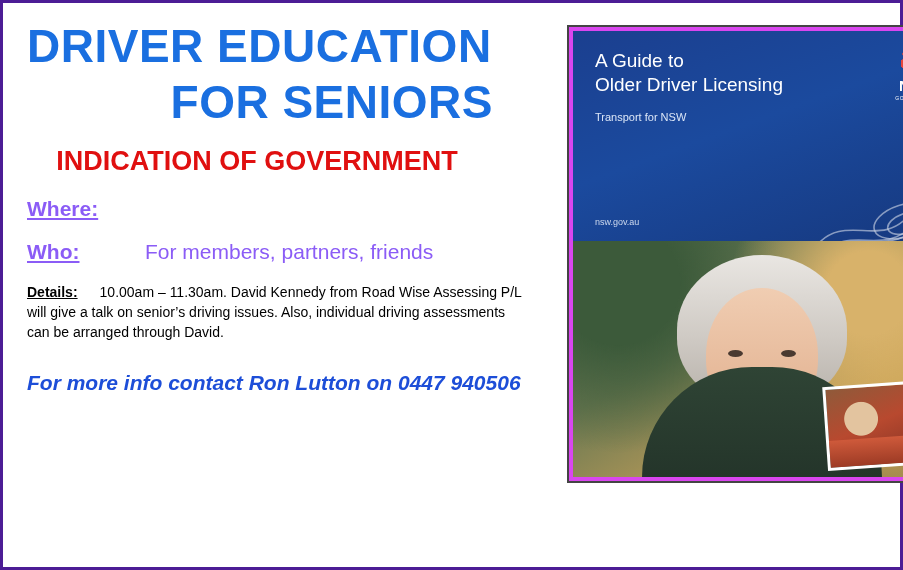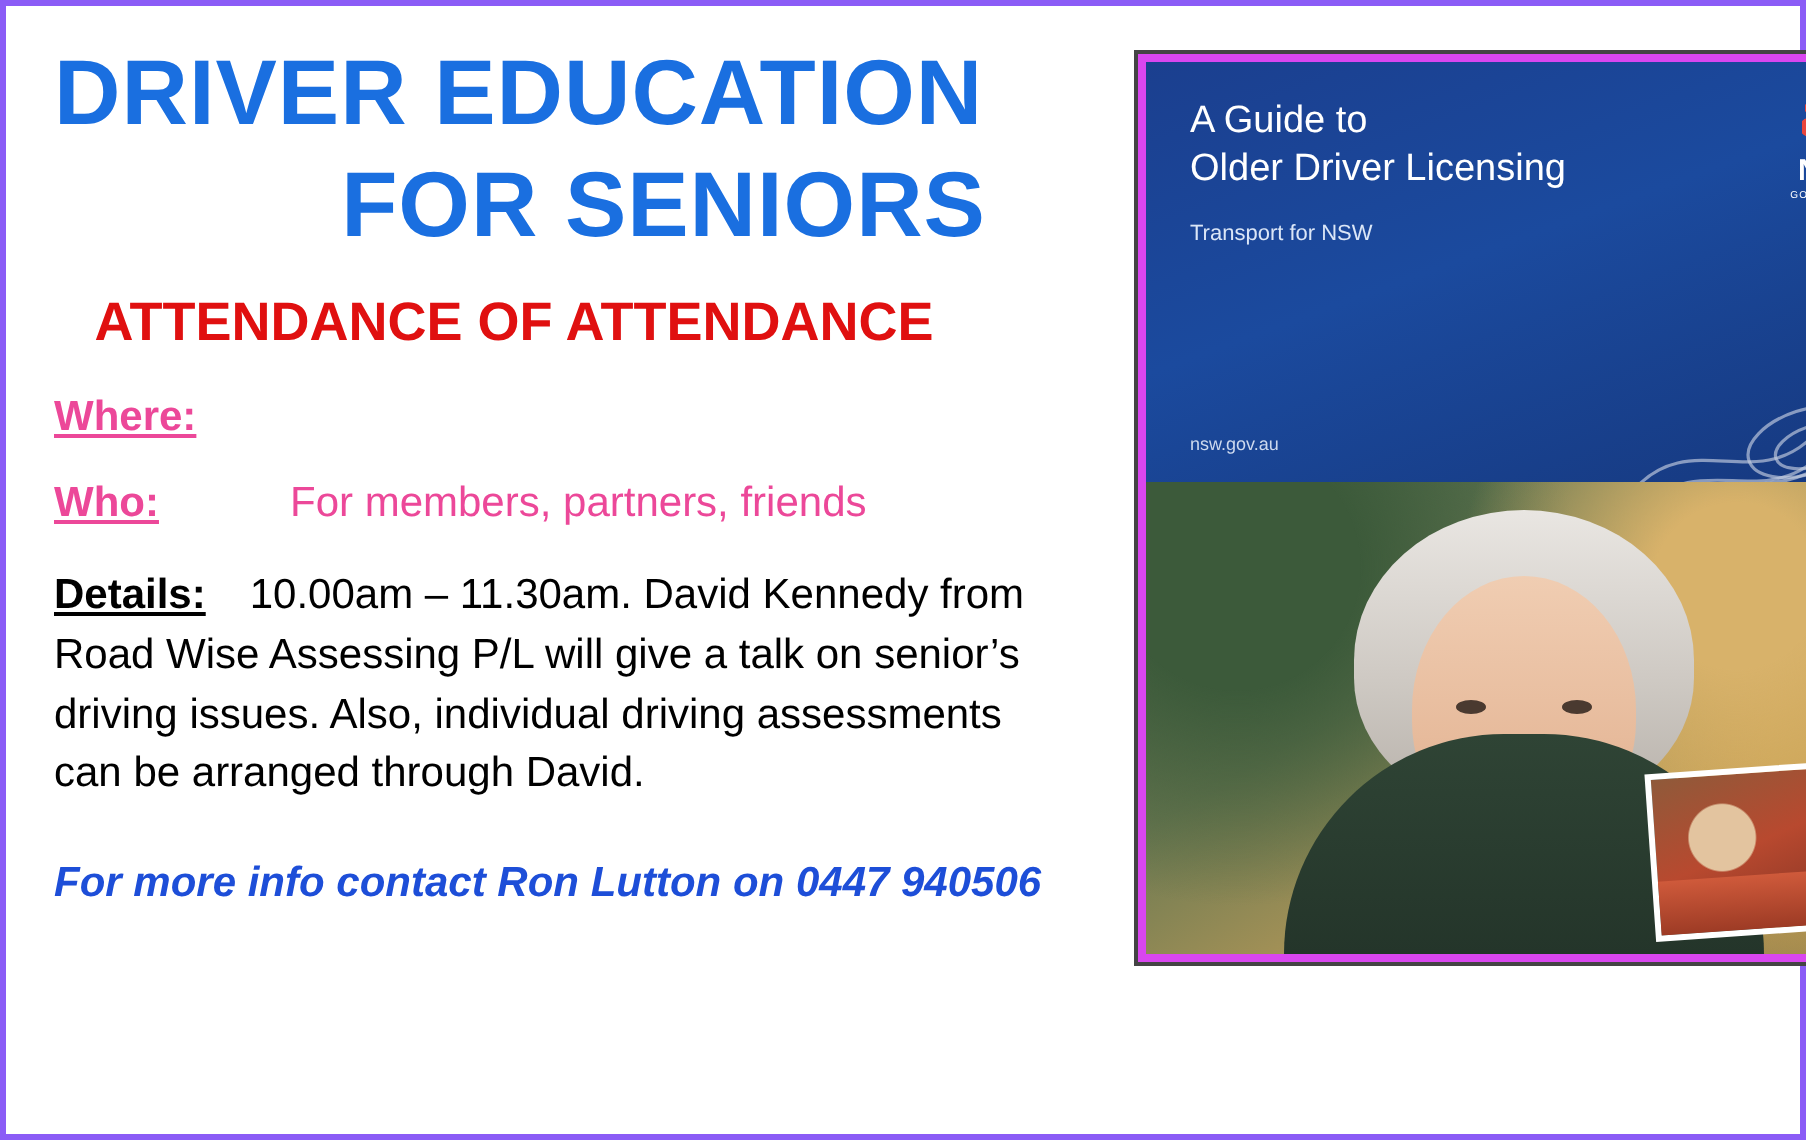--- a/index.html
+++ b/index.html
@@ -10,21 +10,21 @@
     width: 903px;
     height: 570px;
     background: #ffffff;
     font-family: "Liberation Sans", sans-serif;
     overflow: hidden;
   }
   .page {
     position: relative;
     width: 903px;
     height: 570px;
-    border: 3px solid #8b5cf6;
+    border: 3px solid #4c1d95;
     box-sizing: border-box;
     background: #ffffff;
   }
 
   
   .left {
     position: absolute;
     left: 0;
     top: 0;
     width: 530px;
@@ -54,38 +54,38 @@
 
   .rows {
     margin-top: 20px;
     padding-left: 6px;
   }
   .row {
     display: flex;
     align-items: baseline;
     margin-bottom: 19px;
     font-size: 21px;
-    color: #ec4899;
+    color: #8b5cf6;
   }
   .row .label {
     width: 118px;
     flex: 0 0 118px;
     font-weight: bold;
     text-decoration: underline;
   }
   .row .value {
     flex: 1 1 auto;
   }
   .row .value sup {
     font-size: 0.62em;
     vertical-align: super;
   }
 
   .details {
-    font-size: 21px;
+    font-size: 14px;
     color: #000;
     line-height: 1.42;
     padding-left: 6px;
     margin-top: 2px;
   }
   .details .label {
     font-weight: bold;
     text-decoration: underline;
   }
   .details .gap {
@@ -283,21 +283,21 @@
 </head>
 <body>
 
 <div class="page">
 
   <div class="left">
 
     <div class="title-line l1">DRIVER EDUCATION</div>
     <div class="title-line l2">FOR SENIORS</div>
 
-    <div class="subtitle">ATTENDANCE OF ATTENDANCE</div>
+    <div class="subtitle">INDICATION OF GOVERNMENT</div>
 
     <div class="rows">
 
       <div class="row">
         <span class="label">Where:</span>
       </div>
 
 
       <div class="row">
         <span class="label">Who:</span>

